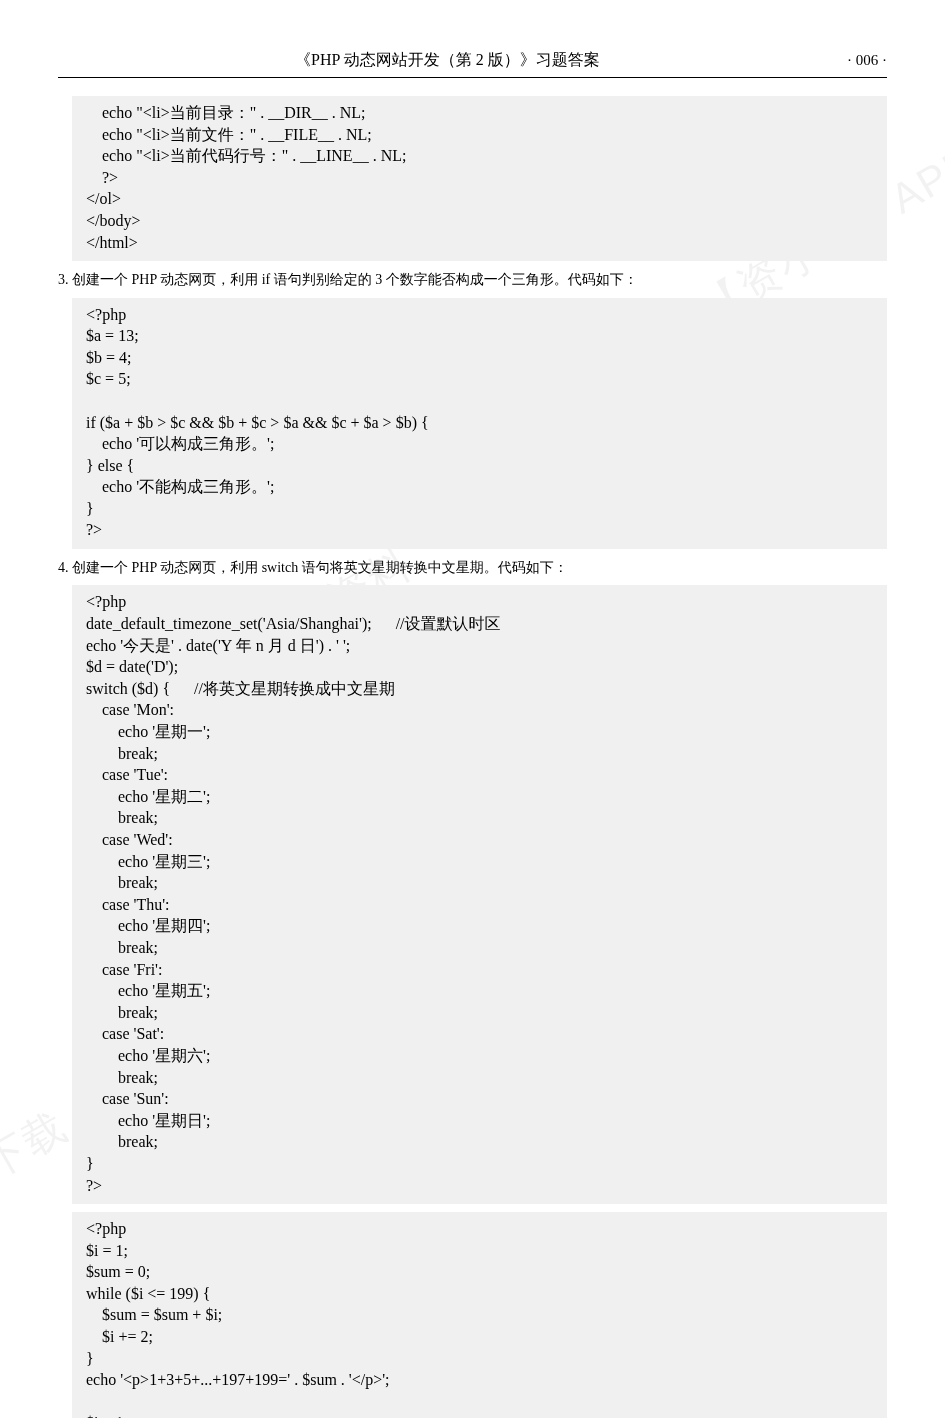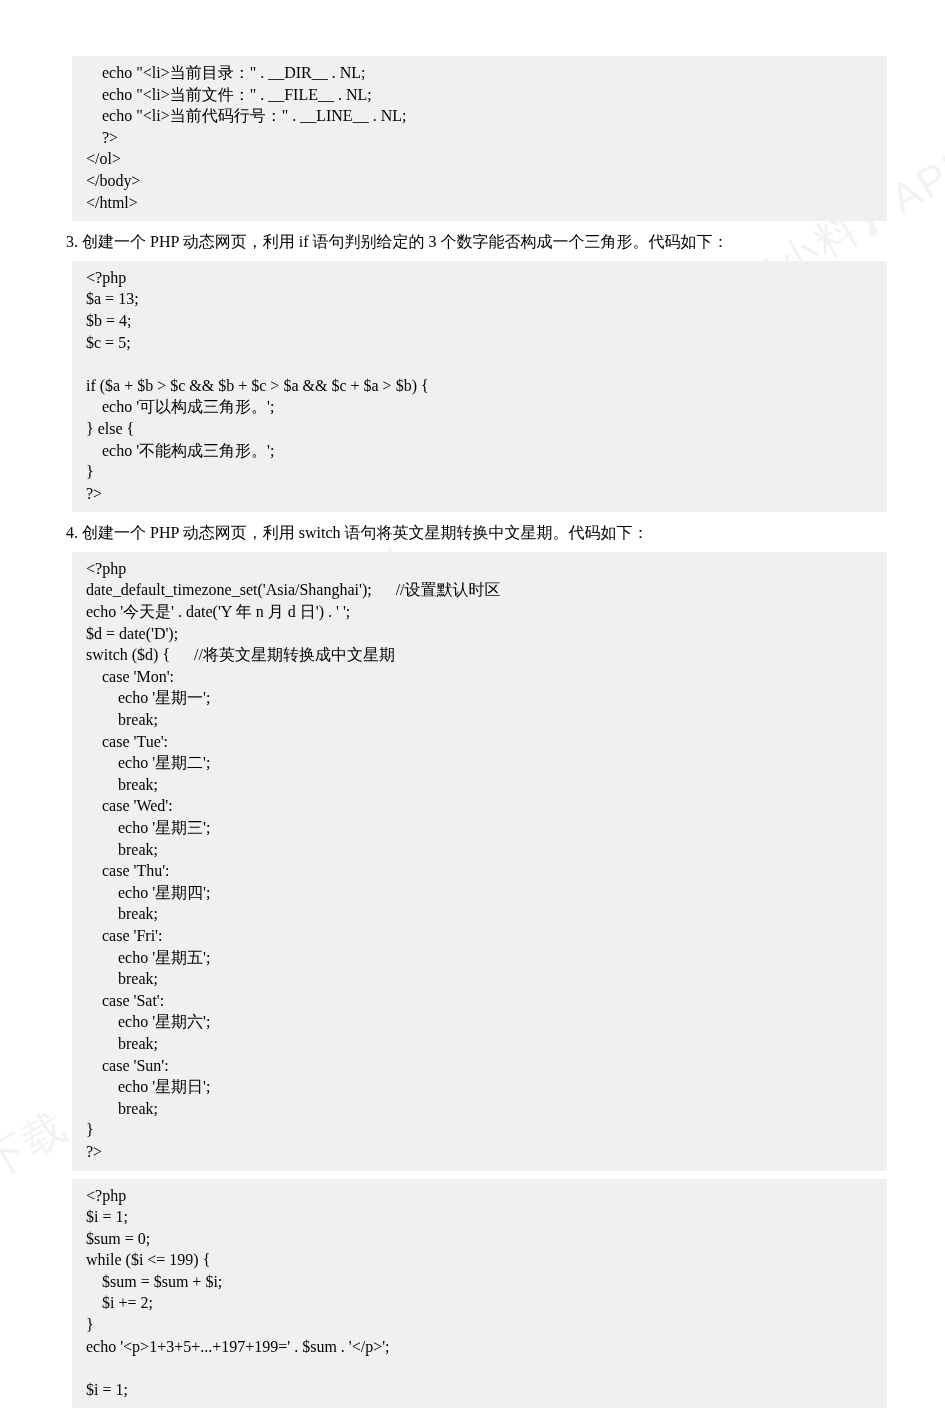--- a/index.html
+++ b/index.html
@@ -51,37 +51,41 @@
   .code-block {
     background: #f0f0f0;
     padding: 6px 14px 8px 14px;
     margin: 6px 0 8px 14px;
     font-family: "Times New Roman", "SimSun", serif;
     font-size: 16px;
     line-height: 1.35;
     white-space: pre-wrap;
   }
   .q {
-    font-size: 16px;
+    font-size: 14px;
     line-height: 1.6;
-    margin: 6px 0 2px 8px;
+    margin: 6px 0 2px 0;
   }
 </style>
 </head>
 <body>
 
 <div class="watermark">
   <div class="wm" style="top:620px; left:80px;">查看完整学习资料</div>
   <div class="wm" style="top:680px; left:300px;">请下载【资小料】APP</div>
   <div class="wm" style="top:240px; left:560px;">请下载【资小料】APP</div>
   <div class="wm" style="top:1050px; left:-80px;">请下载【资小料】APP</div>
 </div>
 
 <div class="content">
 
+  <div class="header">
+    <div class="header-title">《PHP 动态网站开发（第 2 版）》习题答案</div>
+    <div class="page-num">· 006 ·</div>
+  </div>
 
   <div class="code-block">    echo "&lt;li&gt;当前目录：" . __DIR__ . NL;
     echo "&lt;li&gt;当前文件：" . __FILE__ . NL;
     echo "&lt;li&gt;当前代码行号：" . __LINE__ . NL;
     ?&gt;
 &lt;/ol&gt;
 &lt;/body&gt;
 &lt;/html&gt;</div>
 
   <div class="q">3. 创建一个 PHP 动态网页，利用 if 语句判别给定的 3 个数字能否构成一个三角形。代码如下：</div>

